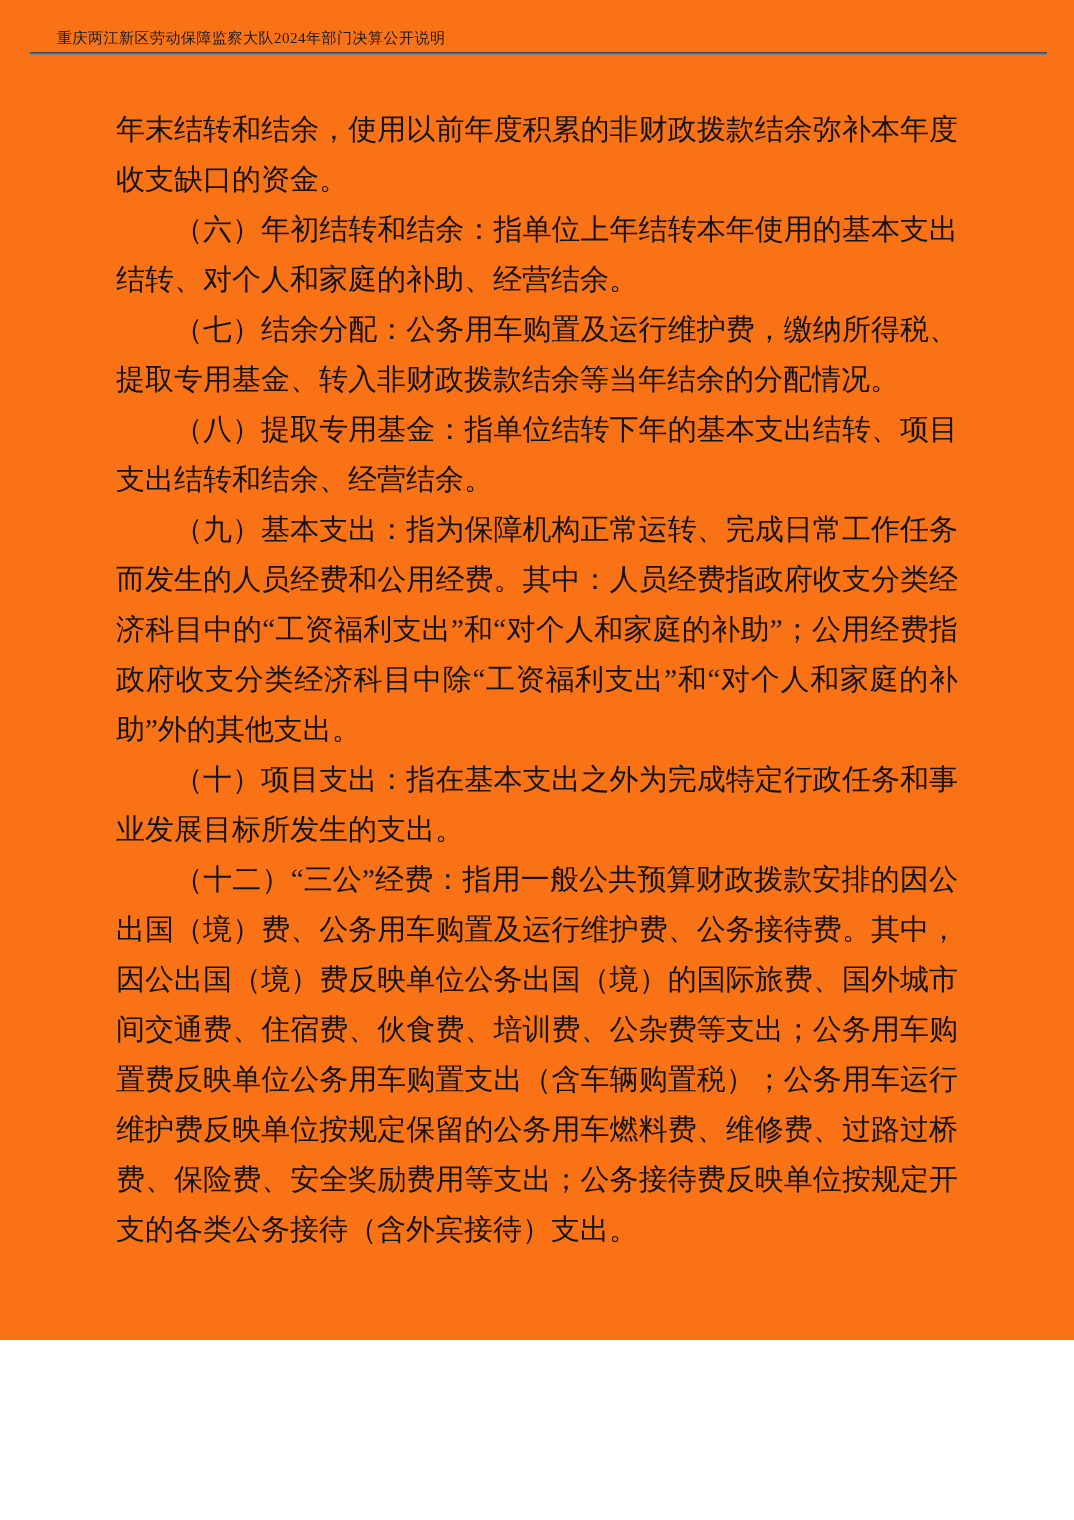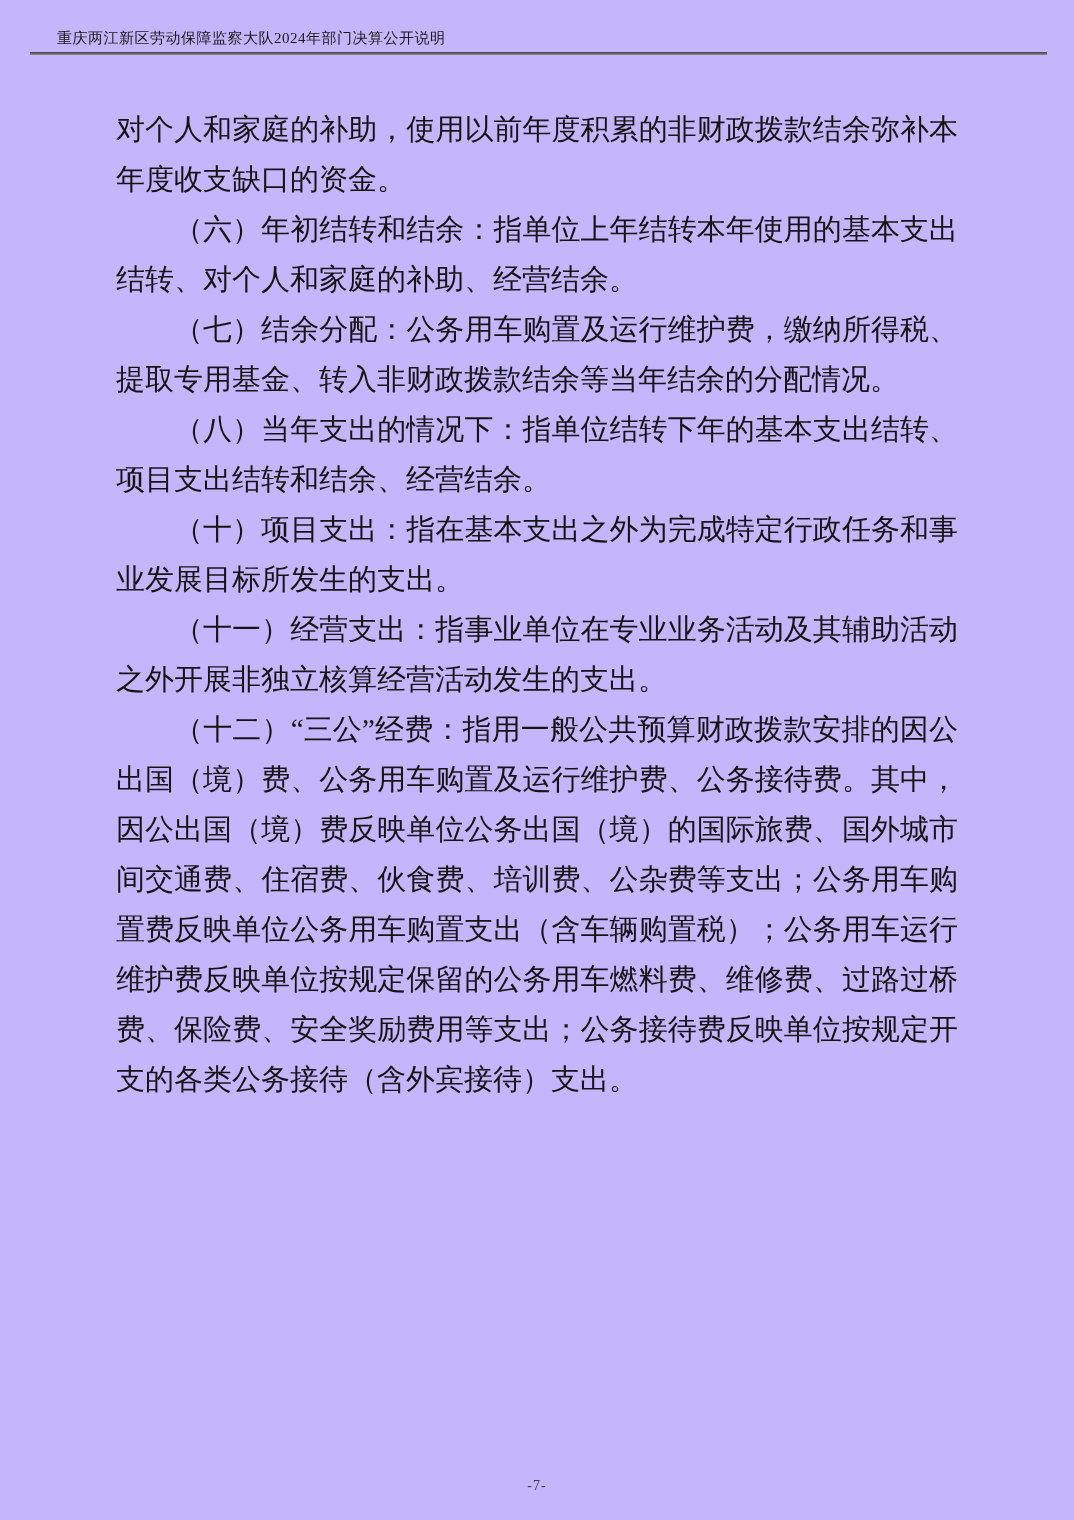--- a/index.html
+++ b/index.html
@@ -3,22 +3,22 @@
 <meta charset="utf-8">
 <style>
   html, body {
     margin: 0;
     padding: 0;
     background: #ffffff;
   }
   .page {
     position: relative;
     width: 1074px;
-    height: 1520px;
-    background: #c4b5fd;
+    height: 1340px;
+    background: #f97316;
     overflow: hidden;
     font-family: "Liberation Serif", "DejaVu Serif", serif;
   }
   
   .header-title {
     position: absolute;
     left: 57px;
     top: 29px;
     font-size: 15px;
     letter-spacing: 0.5px;
@@ -68,24 +68,24 @@
 </head>
 <body>
 
 <div class="page">
 
   <div class="header-title">重庆两江新区劳动保障监察大队2024年部门决算公开说明</div>
 
   <div class="header-rule"></div>
 
   <div class="content">
-    <p class="no-indent">对个人和家庭的补助，使用以前年度积累的非财政拨款结余弥补本年度收支缺口的资金。</p>
+    <p class="no-indent">年末结转和结余，使用以前年度积累的非财政拨款结余弥补本年度收支缺口的资金。</p>
     <p>（六）年初结转和结余：指单位上年结转本年使用的基本支出结转、对个人和家庭的补助、经营结余。</p>
     <p>（七）结余分配：公务用车购置及运行维护费，缴纳所得税、提取专用基金、转入非财政拨款结余等当年结余的分配情况。</p>
-    <p>（八）当年支出的情况下：指单位结转下年的基本支出结转、项目支出结转和结余、经营结余。</p>
+    <p>（八）提取专用基金：指单位结转下年的基本支出结转、项目支出结转和结余、经营结余。</p>
+    <p>（九）基本支出：指为保障机构正常运转、完成日常工作任务而发生的人员经费和公用经费。其中：人员经费指政府收支分类经济科目中的“工资福利支出”和“对个人和家庭的补助”；公用经费指政府收支分类经济科目中除“工资福利支出”和“对个人和家庭的补助”外的其他支出。</p>
     <p>（十）项目支出：指在基本支出之外为完成特定行政任务和事业发展目标所发生的支出。</p>
-    <p>（十一）经营支出：指事业单位在专业业务活动及其辅助活动之外开展非独立核算经营活动发生的支出。</p>
     <p>（十二）“三公”经费：指用一般公共预算财政拨款安排的因公出国（境）费、公务用车购置及运行维护费、公务接待费。其中，因公出国（境）费反映单位公务出国（境）的国际旅费、国外城市间交通费、住宿费、伙食费、培训费、公杂费等支出；公务用车购置费反映单位公务用车购置支出（含车辆购置税）；公务用车运行维护费反映单位按规定保留的公务用车燃料费、维修费、过路过桥费、保险费、安全奖励费用等支出；公务接待费反映单位按规定开支的各类公务接待（含外宾接待）支出。</p>
   </div>
 
   <div class="footer">-7-</div>
 
 </div>
 
 </body></html>

